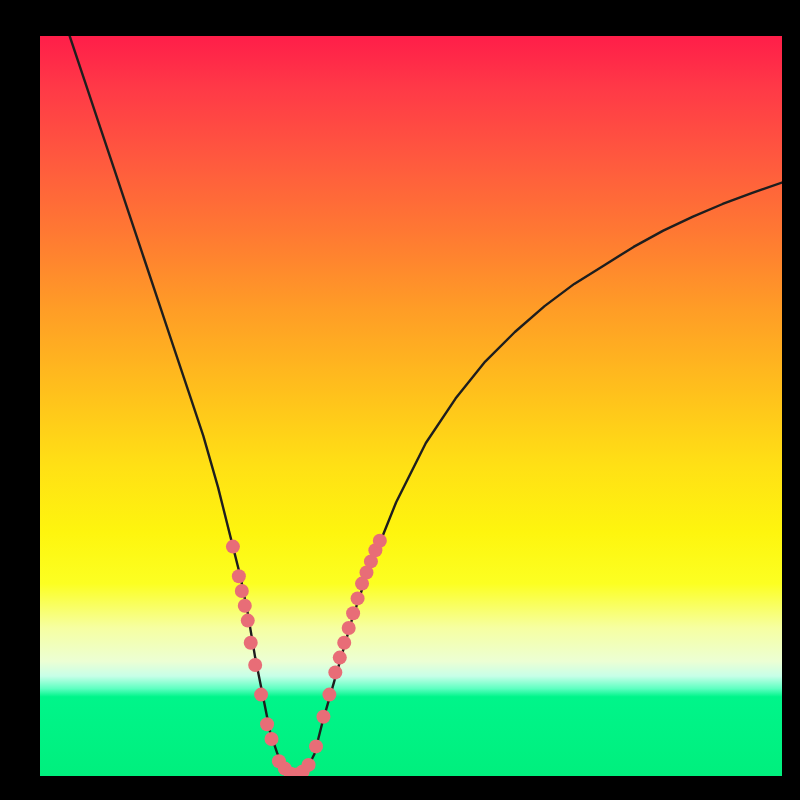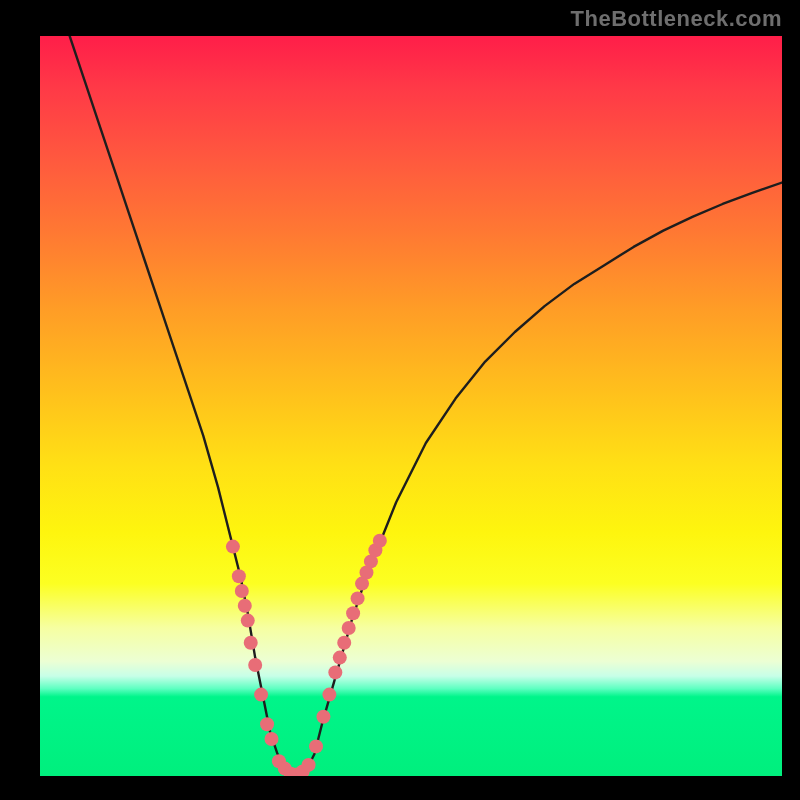--- a/index.html
+++ b/index.html
@@ -68,21 +68,20 @@
     top: 0;
     width: 100%;
     height: 100%;
   }
 </style>
 </head>
 <body>
 
 <div class="frame">
 
-  <div class="watermark">TheBottleneck.com</div>
 
   <div class="plot-area">
     <div class="gradient"></div>
 
     <svg class="curve" viewBox="0 0 742 740" preserveAspectRatio="none">
       <path id="curve-path" fill="none" stroke="#1e1e1e" stroke-width="2.4" stroke-linecap="round" stroke-linejoin="round" d="M29.68 0.00 L44.52 44.40 L59.36 88.80 L74.20 133.20 L89.04 177.60 L103.88 222.00 L118.72 266.40 L133.56 310.80 L148.40 355.20 L163.24 399.60 L178.08 451.40 L192.92 510.60 L200.34 540.20 L207.76 577.20 L215.18 621.60 L222.60 658.60 L230.02 695.60 L237.44 717.80 L244.86 732.60 L252.28 740.00 L259.70 740.00 L267.12 732.60 L274.54 717.80 L281.96 688.20 L296.80 636.40 L311.64 584.60 L326.48 540.20 L341.32 503.20 L356.16 466.20 L385.84 407.00 L415.52 362.60 L445.20 325.60 L474.88 296.00 L504.56 270.10 L534.24 247.90 L563.92 229.40 L593.60 210.90 L623.28 194.62 L652.96 180.56 L682.64 167.98 L712.32 156.88 L742.00 146.52"></path>
       <g id="marker-group">
           <circle cx="192.92" cy="510.60" r="7" fill="#e86d77"></circle>
           <circle cx="198.86" cy="540.20" r="7" fill="#e86d77"></circle>
           <circle cx="201.82" cy="555.00" r="7" fill="#e86d77"></circle>

